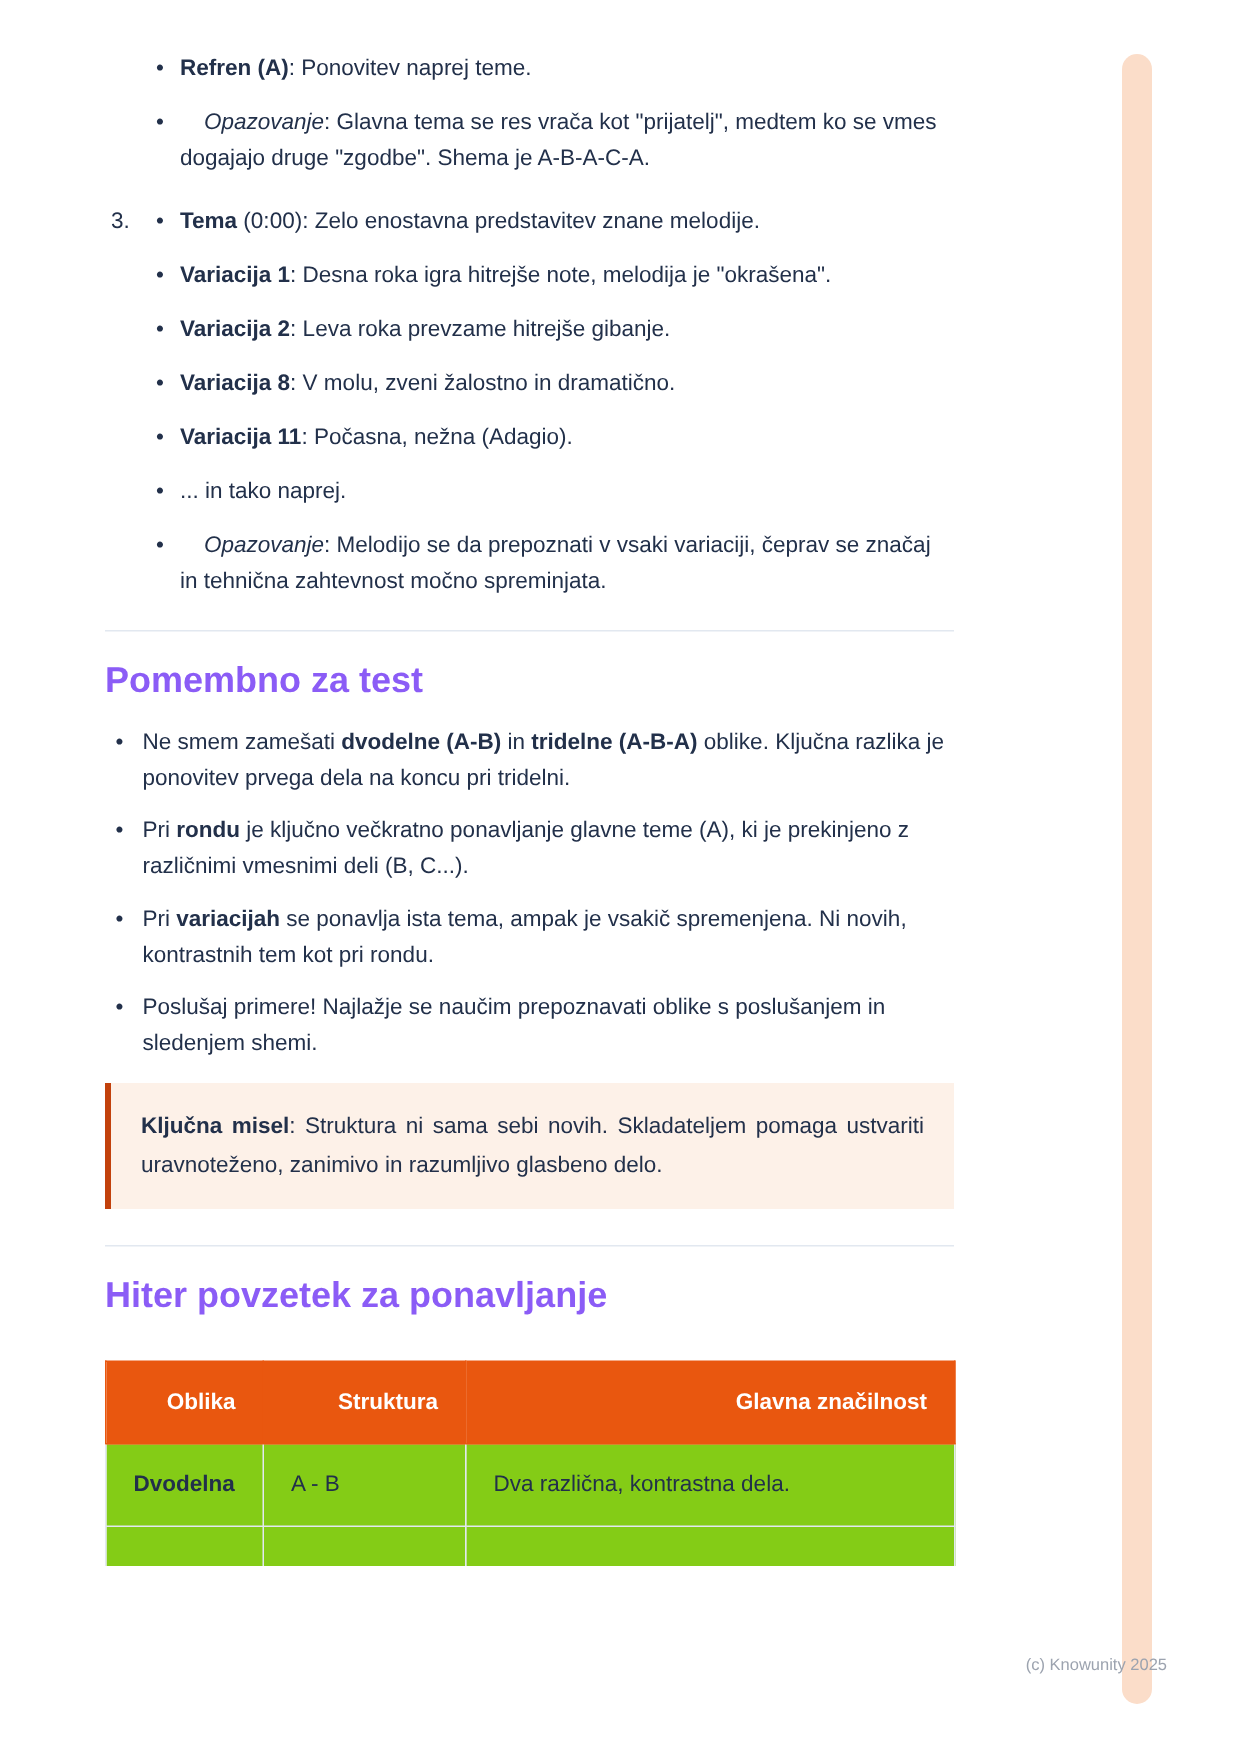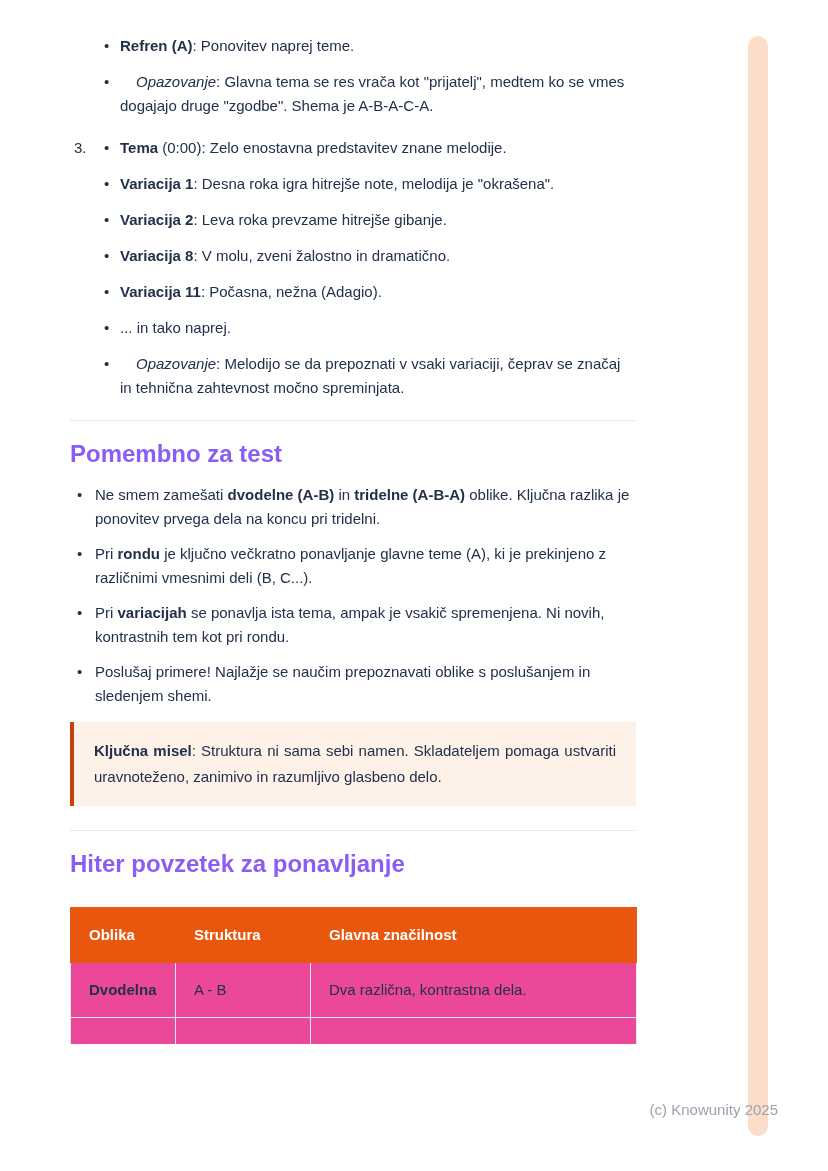--- a/index.html
+++ b/index.html
@@ -39,40 +39,40 @@
     margin-top:14px;
     background:#fdf1e8;
     border-left:4px solid #c2410c;
     padding:16px 20px;
     line-height:26px;
     text-align:justify;
   }
 
   table.summary { border-collapse:collapse; width:566px; margin-top:28px; table-layout:fixed; }
   table.summary th {
-    background:#e9570f; color:#ffffff; font-weight:bold; text-align:left;
+    background:#e9570f; color:#ffffff; font-weight:bold; text-align:right;
     padding:17px 18px; font-size:15px; line-height:20px; border:1px solid #e9570f;
   }
   table.summary td {
     padding:17px 18px; font-size:15px; line-height:20px;
-    border:1px solid #e2e8f0; background:#ec4899; vertical-align:top;
+    border:1px solid #e2e8f0; background:#84cc16; vertical-align:top;
   }
   table.summary .col1 { width:105px; }
   table.summary .col2 { width:135px; }
   table.summary .col3 { width:326px; }
   td.cell-bold { font-weight:bold; }
   tr.cut-row td { height:26px; border-bottom:none; padding:0 18px; }
 
   .side-ribbon {
     position:absolute; top:36px; right:60px; width:20px; height:1100px;
     background:#fbddc9; border-radius:10px;
   }
   .credit {
     position:absolute; right:50px; top:1103px;
-    font-size:15px; line-height:14px; color:#9ca3af; z-index:2;
+    font-size:11px; line-height:14px; color:#9ca3af; z-index:2;
   }
 </style>
 </head>
 <body>
 
 <div class="page">
   <div class="content">
     <div class="spacer-top"></div>
 
     <div>
@@ -138,21 +138,21 @@
         <span class="bullet">•</span>
         <span class="text"><span>Pri </span><b>variacijah</b><span> se ponavlja ista tema, ampak je vsakič spremenjena. Ni novih, kontrastnih tem kot pri rondu.</span></span>
       </div>
       <div class="li toplevel">
         <span class="bullet">•</span>
         <span class="text"><span>Poslušaj primere! Najlažje se naučim prepoznavati oblike s poslušanjem in sledenjem shemi.</span></span>
       </div>
     </div>
 
     <div class="callout">
-      <b>Ključna misel</b><span>: Struktura ni sama sebi namen. Skladateljem pomaga ustvariti uravnoteženo, zanimivo in razumljivo glasbeno delo.</span>
+      <b>Ključna misel</b><span>: Struktura ni sama sebi novih. Skladateljem pomaga ustvariti uravnoteženo, zanimivo in razumljivo glasbeno delo.</span>
     </div>
 
     <hr class="divider2">
 
     <h2 class="section">Hiter povzetek za ponavljanje</h2>
 
     <table class="summary">
       <colgroup>
           <col class="col1">
           <col class="col2">

